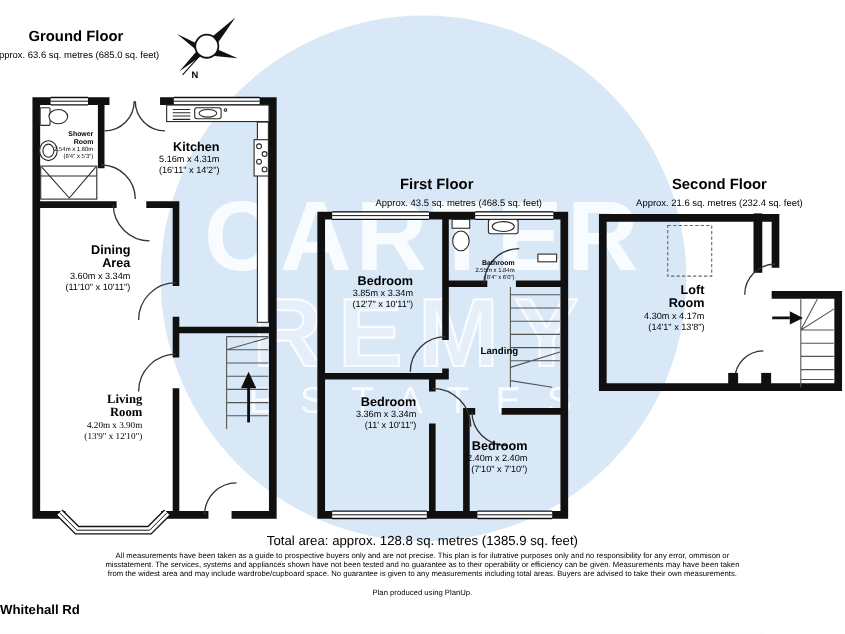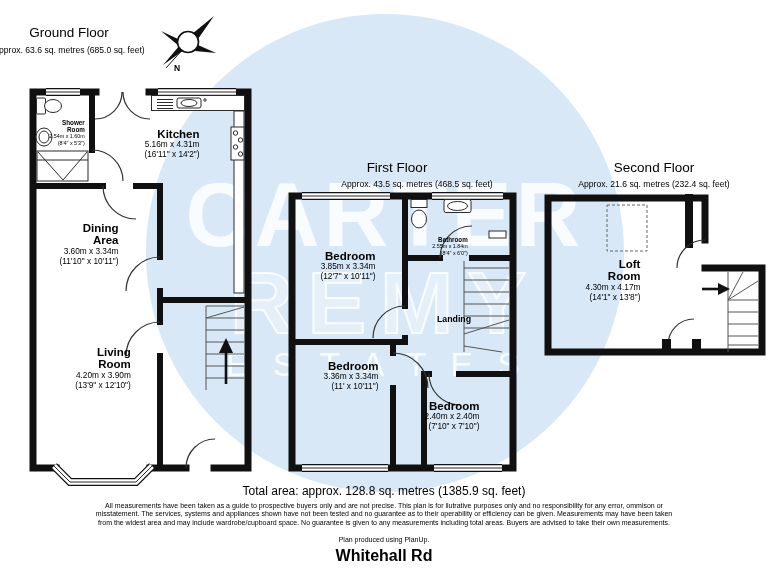--- a/index.html
+++ b/index.html
@@ -21,35 +21,35 @@
   .winW{stroke:#ffffff;stroke-width:5.5;fill:none;stroke-linecap:butt;}
   .winM{stroke:#101010;stroke-width:0.9;fill:none;}
   .door{stroke:#333;stroke-width:1.2;fill:none;}
   .thin{stroke:#555;stroke-width:1;fill:none;}
   .dash{stroke:#666;stroke-width:1;fill:none;stroke-dasharray:3,2;}
   .fix{fill:#fff;stroke:#2a2a2a;stroke-width:1;}
   .fixline{fill:none;stroke:#2a2a2a;stroke-width:1;}
   .arrow-shaft{stroke:#101010;stroke-width:2.6;fill:none;}
   .arrow-head{fill:#101010;stroke:none;}
   .flabel{position:absolute;transform:translateX(-50%);text-align:center;white-space:nowrap;}
-  .ftitle{font-size:13.5px;font-weight:normal;line-height:1.1;}
+  .ftitle{font-size:13.5px;font-weight:bold;line-height:1.1;}
   .farea{font-size:8.6px;line-height:1.2;}
   .room-label{position:absolute;transform:translateX(-50%);text-align:right;white-space:nowrap;}
   .room-label .nm{font-size:11.5px;font-weight:bold;line-height:1.08;}
   .room-label .dm{font-size:8.3px;line-height:1.2;}
   .room-label.small .nm{font-size:6.3px;line-height:1.15;}
   .room-label.small .dm{font-size:5.4px;line-height:1.2;}
   .room-label.landing .nm{font-size:8.8px;}
   .nlabel{position:absolute;font-size:8.5px;font-weight:bold;}
   .total{position:absolute;left:0;right:0;top:484px;text-align:center;font-size:12px;}
   .disclaimer{position:absolute;left:94px;right:94px;top:502px;text-align:center;
               font-size:7px;line-height:1.18;}
   .produced{position:absolute;left:0;right:0;top:536px;text-align:center;font-size:7px;}
-  .address{position:absolute;left:0;right:0;top:547px;text-align:center;
-           font-size:16px;font-weight:bold;}
+  .address{position:absolute;left:0;right:0;top:547px;
+           font-size:12px;font-weight:bold;}
 </style>
 </head>
 <body>
 
 <div class="canvas">
 
   <div class="watermark-circle" style="background: rgb(216, 232, 247);">
     <div class="wm wm1">CARTER</div>
     <div class="wm wm2">REMY</div>
     <div class="wm wm3">ESTATES</div>
@@ -168,21 +168,21 @@
     <div class="nm">Kitchen</div>
     <div class="dm">5.16m x 4.31m</div>
     <div class="dm">(16'11" x 14'2")</div>
   </div>
   <div class="room-label" style="left:89px;top:222px;">
     <div class="nm">Dining</div>
     <div class="nm">Area</div>
     <div class="dm">3.60m x 3.34m</div>
     <div class="dm">(11'10" x 10'11")</div>
   </div>
-  <div class="room-label" style="left:103px;top:346px;">
+  <div class="room-label" style="left:103px;top:357px;font-family:Liberation Serif, serif;">
     <div class="nm">Living</div>
     <div class="nm">Room</div>
     <div class="dm">4.20m x 3.90m</div>
     <div class="dm">(13'9" x 12'10")</div>
   </div>
 
   <div class="room-label" style="left:348px;top:250px;">
     <div class="nm">Bedroom</div>
     <div class="dm">3.85m x 3.34m</div>
     <div class="dm">(12'7" x 10'11")</div>

